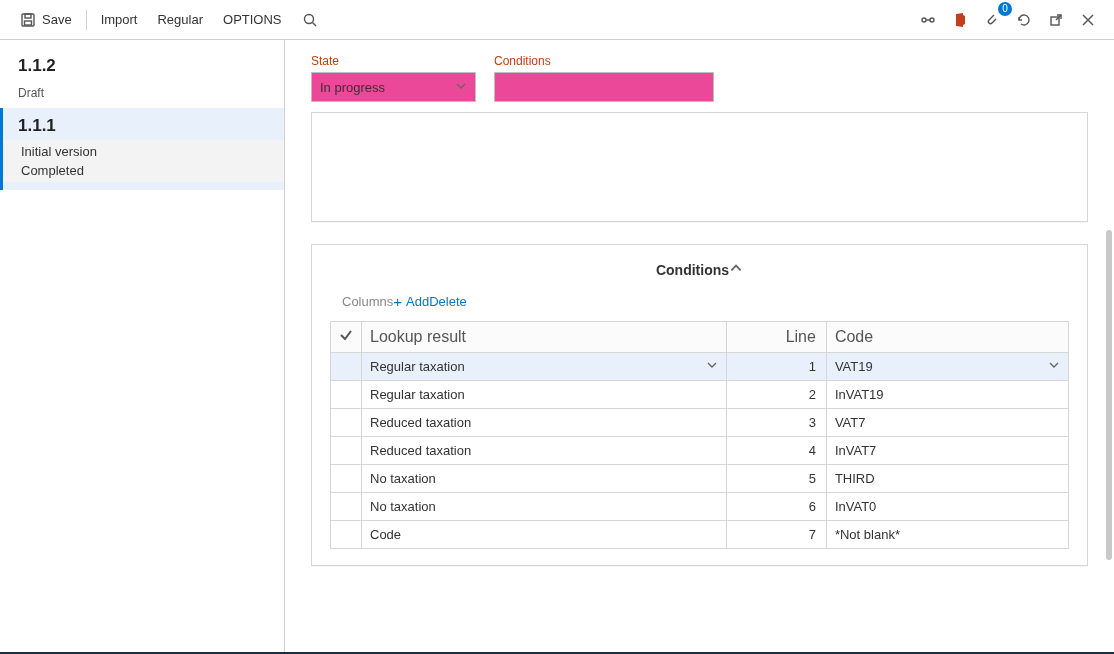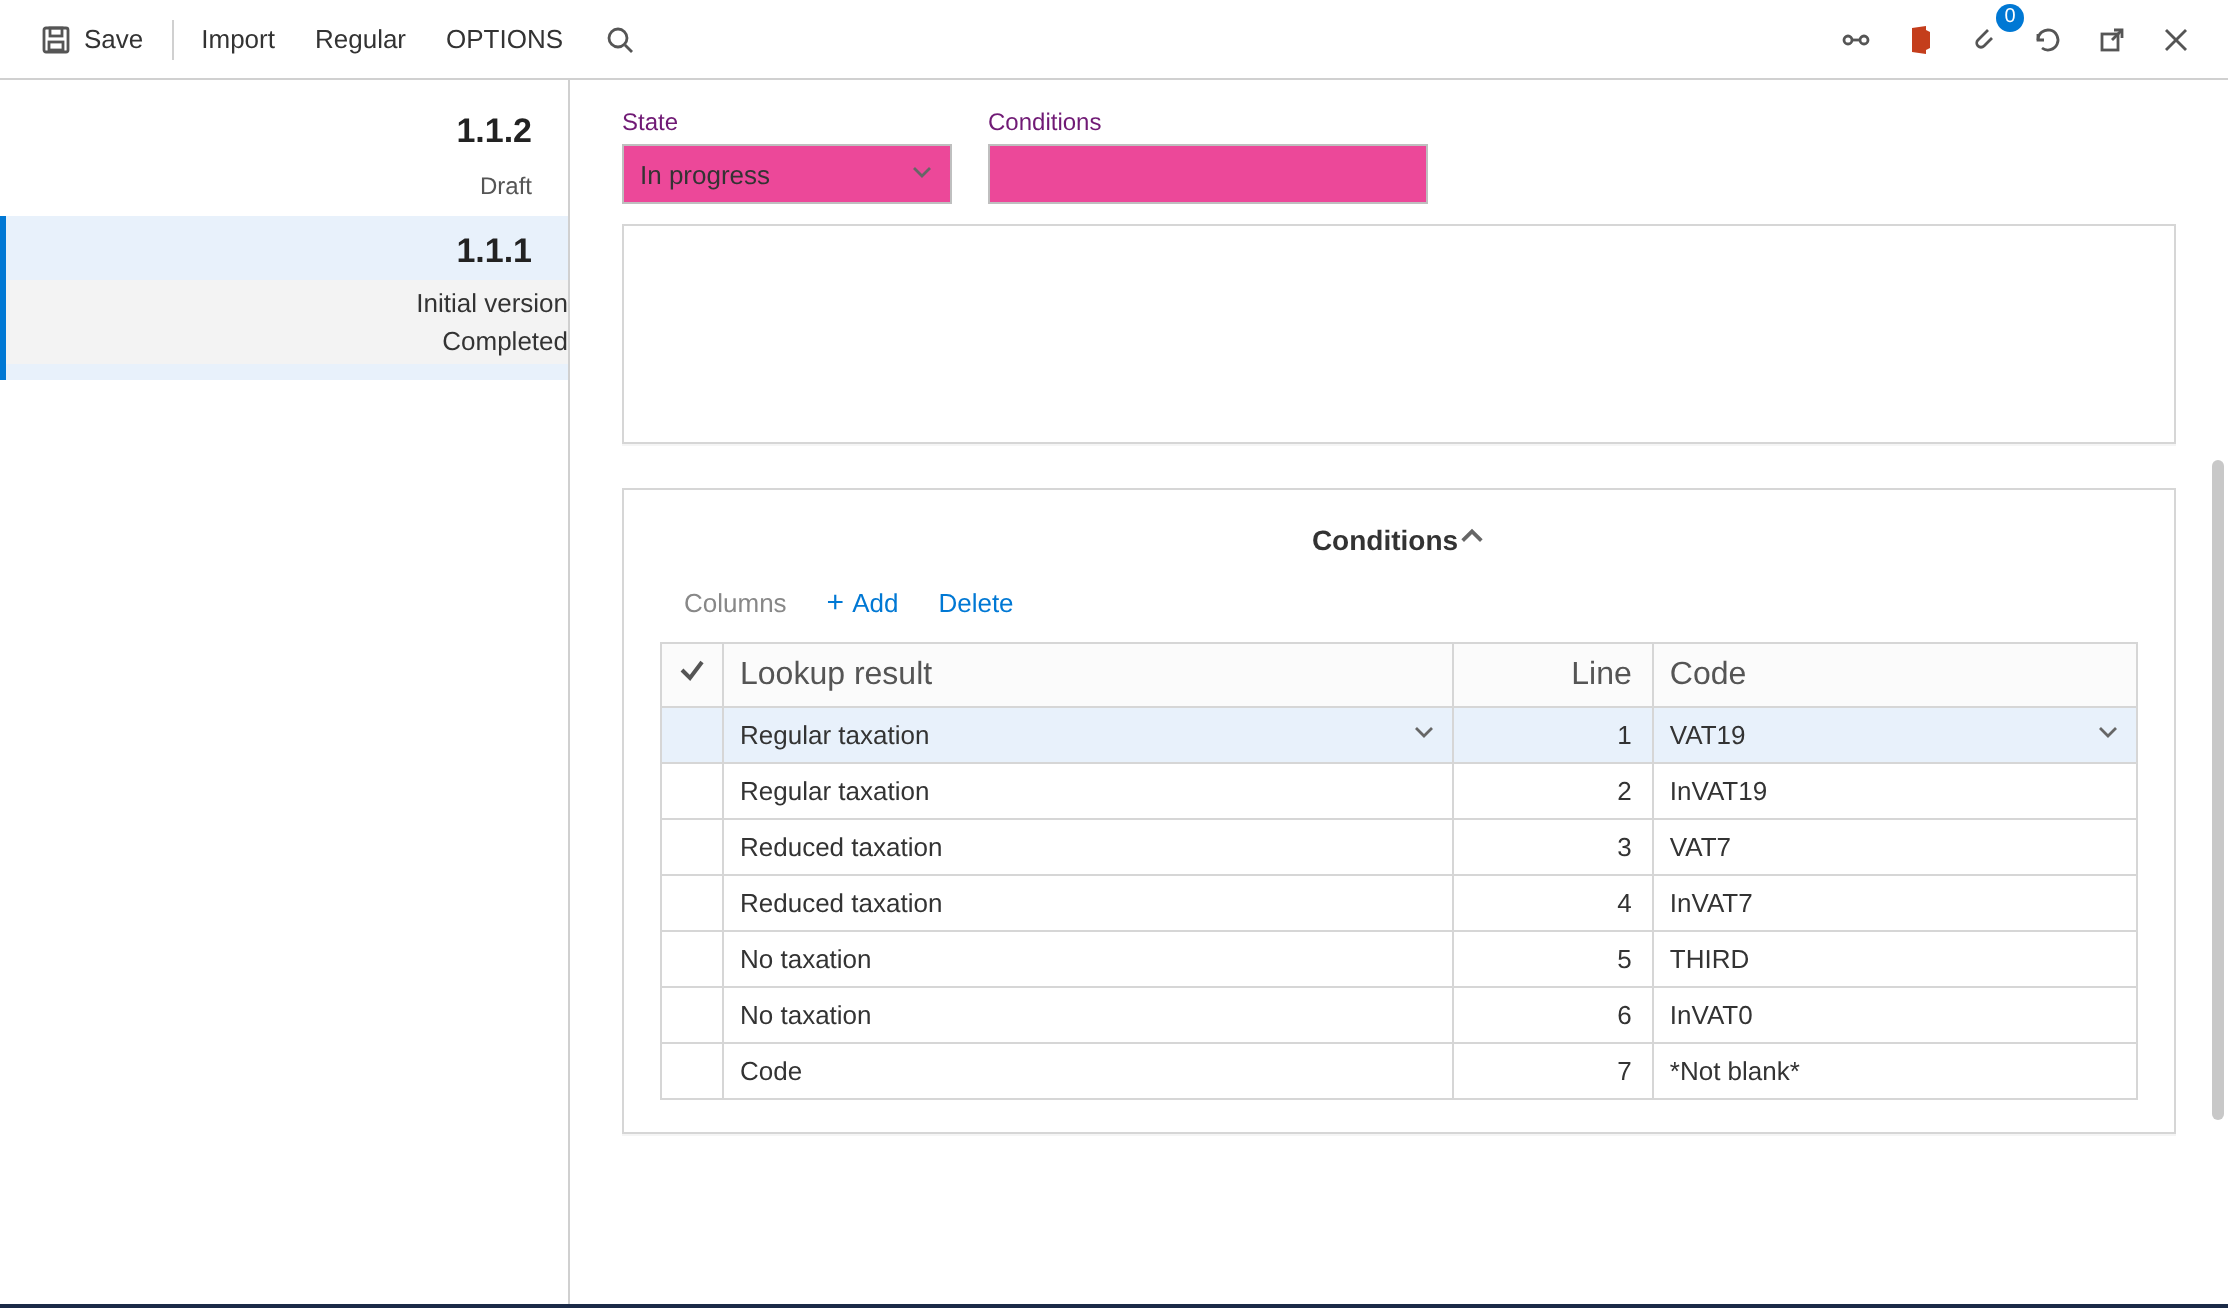--- a/index.html
+++ b/index.html
@@ -24,21 +24,21 @@
   .badge {
     position:absolute; top:-4px; right:-4px; background:#0078d4; color:#fff;
     border-radius:8px; min-width:14px; height:14px; font-size:10px; line-height:14px;
     text-align:center; padding:0 2px;
   }
 
   
   .main { display:flex; height:calc(654px - 40px); }
 
   .sidebar {
-    width:285px; border-right:1px solid #d0d0d0; overflow:auto; padding-top:8px;text-align:right;
+    width:285px; border-right:1px solid #d0d0d0; overflow:auto; padding-top:8px;
   }
   .ver-block { padding:8px 18px; }
   .ver-title { font-size:17px; font-weight:600; color:#222; }
   .ver-sub { font-size:12px; color:#555; margin-top:10px; }
   .ver-block.selected {
     background:#e8f1fb; border-left:3px solid #0078d4; padding-left:15px;
   }
   .shaded-sub { background:#f3f3f3; padding:2px 0 2px 0; margin:4px -18px 0 -15px; padding-left:15px; }
   .shaded-sub div { padding:2px 0; padding-left:3px;}
 
@@ -48,21 +48,21 @@
   }
 
   .breadcrumb {
     font-size:12px; color:#8a8a8a; letter-spacing:0.5px; text-transform:uppercase;
     margin-bottom:14px;
   }
   .breadcrumb .pipe { margin:0 8px; color:#ccc; }
 
   .field-row { display:flex; gap:18px; margin-bottom:10px; }
   .field { display:flex; flex-direction:column; }
-  .field label { font-size:12px; color:#701a75; margin-bottom:4px; }
+  .field label { font-size:12px; color:#c2410c; margin-bottom:4px; }
   .select, .textbox {
     height:30px; border:1px solid #bfbfbf; background:#ec4899; padding:0 8px; font-size:13px;
     display:flex; align-items:center; justify-content:space-between;text-align:right;
   }
   .select { width:165px; cursor:pointer; }
   .select .chev { color:#666; }
   .textbox { width:220px; }
 
   .panel {
     border:1px solid #d6d6d6; margin-top:8px; background:#fff;
@@ -72,21 +72,21 @@
 
   .panel.conditions { margin-top:22px; padding:0; }
   .panel-header {
     display:flex; justify-content:center; align-items:center;
     padding:16px 18px 10px 18px;
   }
   .panel-header .title { font-weight:600; font-size:14px; color:#333; }
   .panel-header .chev { color:#666; cursor:pointer; }
 
   .actions {
-    display:flex; align-items:flex-start; gap:20px; padding:6px 18px 12px 30px;
+    display:flex; align-items:flex-start; padding:6px 18px 12px 30px;
     font-size:13px;
   }
   .action-link { color:#0078d4; cursor:pointer; display:flex; align-items:center; gap:4px; }
   .action-muted { color:#888; }
   .plus { font-size:15px; color:#0078d4; line-height:1; }
 
   table.grid {
     border-collapse:collapse; width:calc(100% - 36px); margin:0 18px 16px 18px;
     font-size:13px;
   }

